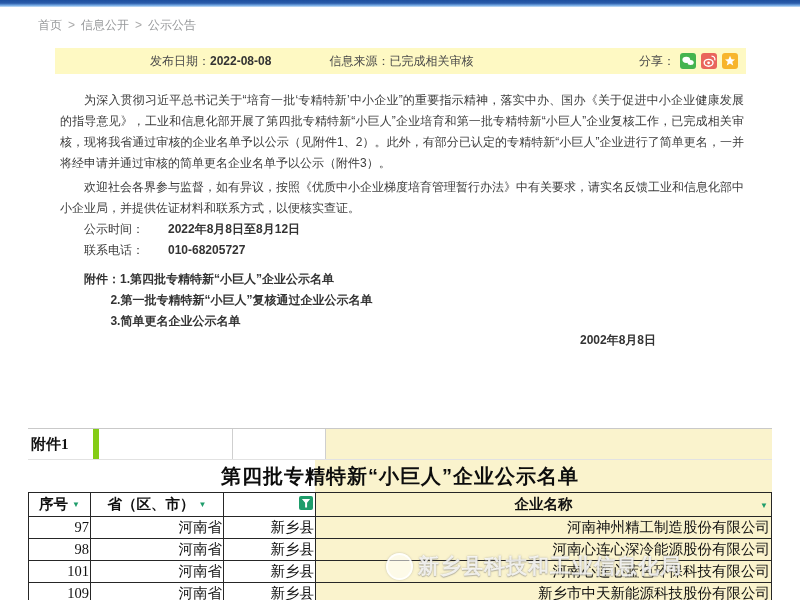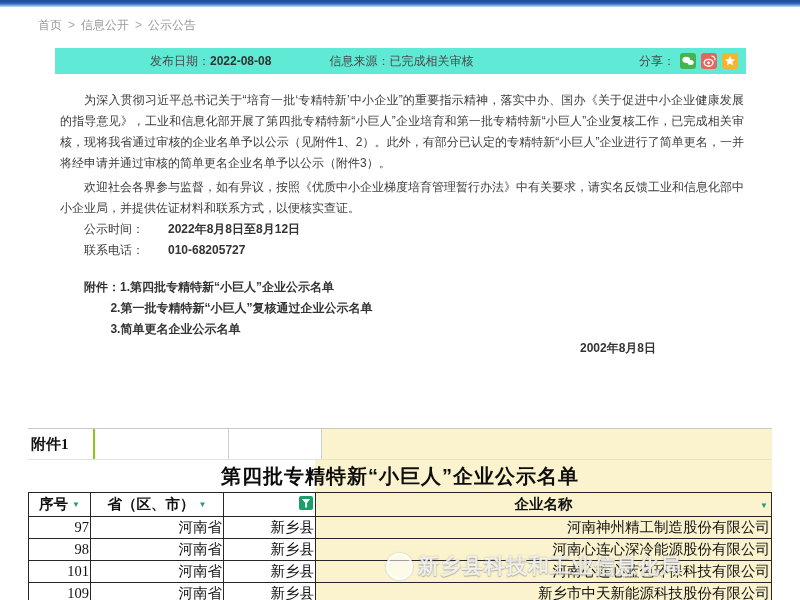--- a/index.html
+++ b/index.html
@@ -8,44 +8,44 @@
   .topbar{height:7px;width:800px;
      background:linear-gradient(to bottom,#1d4e9e 0%,#2a5caa 45%,#7db0e8 80%,#cfe3f6 100%);}
   
   .breadcrumb{margin:10px 12px 0 38px;font-size:12px;color:#97999b;}
   .breadcrumb span{color:#97999b;}
   .breadcrumb .sep{margin:0 6px;color:#aaa;}
   
   .article{margin:0 28px;width:744px;}
   .title{margin:24px auto 0 auto;max-width:580px;text-align:center;
          color:#2b6cb5;font-size:21px;font-weight:bold;line-height:33px;}
-  .metabar{margin:14px 26px 0 27px;height:26px;background:#5eead4;
+  .metabar{margin:14px 26px 0 27px;height:26px;background:#fef9c3;
            display:flex;align-items:center;font-size:12px;color:#4a4a4a;}
   .metabar .pub{margin-left:95px;}
   .metabar .src{margin-left:58px;}
   .metabar .share{margin-left:auto;margin-right:8px;display:flex;align-items:flex-start;gap:5px;}
   .metabar b{color:#333;}
   .shicon{width:16px;height:16px;display:inline-block;cursor:pointer;}
   
   .bodytext{margin:16px 32px 0 32px;width:684px;font-size:12px;line-height:21px;
             color:#3c3c3c;text-align:justify;}
   .bodytext p{margin:0;text-indent:2em;}
   .bodytext p.p2{margin-top:3px;}
   .infoline{text-indent:2em;line-height:21px;}
   .infoline .val{font-weight:bold;color:#333;margin-left:24px;}
-  .attach{margin-top:16px;}
+  .attach{margin-top:8px;}
   .attach .lbl,.attach .it{font-weight:bold;color:#333;}
   .attach .row2{margin-left:4.2em;font-weight:bold;color:#333;}
   .doc-date{text-align:right;padding-right:88px;font-weight:bold;color:#333;
             line-height:17px;margin-top:0;}
   
   .sheet{position:absolute;left:28px;top:428px;width:744px;
          font-family:"Liberation Serif","DejaVu Serif",serif;color:#111;}
   .toprow{height:30px;display:flex;border-top:1px solid #c9c9c9;border-bottom:1px solid #e2e2e2;}
-  .toprow .cA{width:62px;border-right:2px solid #84cc16;font-size:15px;font-weight:600;
+  .toprow .cA{width:62px;border-right:6px solid #84cc16;font-size:15px;font-weight:600;
               display:flex;align-items:center;padding-left:3px;white-space:nowrap;}
   .toprow .cB{width:133px;border-right:1px solid #cfcfcf;}
   .toprow .cC{width:92px;border-right:1px solid #cfcfcf;}
   .toprow .cD{flex:1;background:#faf3cd;}
   .titlerow{height:32px;display:flex;align-items:center;justify-content:center;
      background:linear-gradient(to right,#fff 0,#fff 287px,#faf3cd 287px,#faf3cd 100%);
      font-size:20px;font-weight:bold;color:#0d0d0d;
      font-family:"Liberation Sans","DejaVu Sans",sans-serif;letter-spacing:1px;}
   table.grid{border-collapse:collapse;width:744px;table-layout:fixed;}
   table.grid th,table.grid td{border:1.5px solid #262626;overflow:hidden;white-space:nowrap;}

